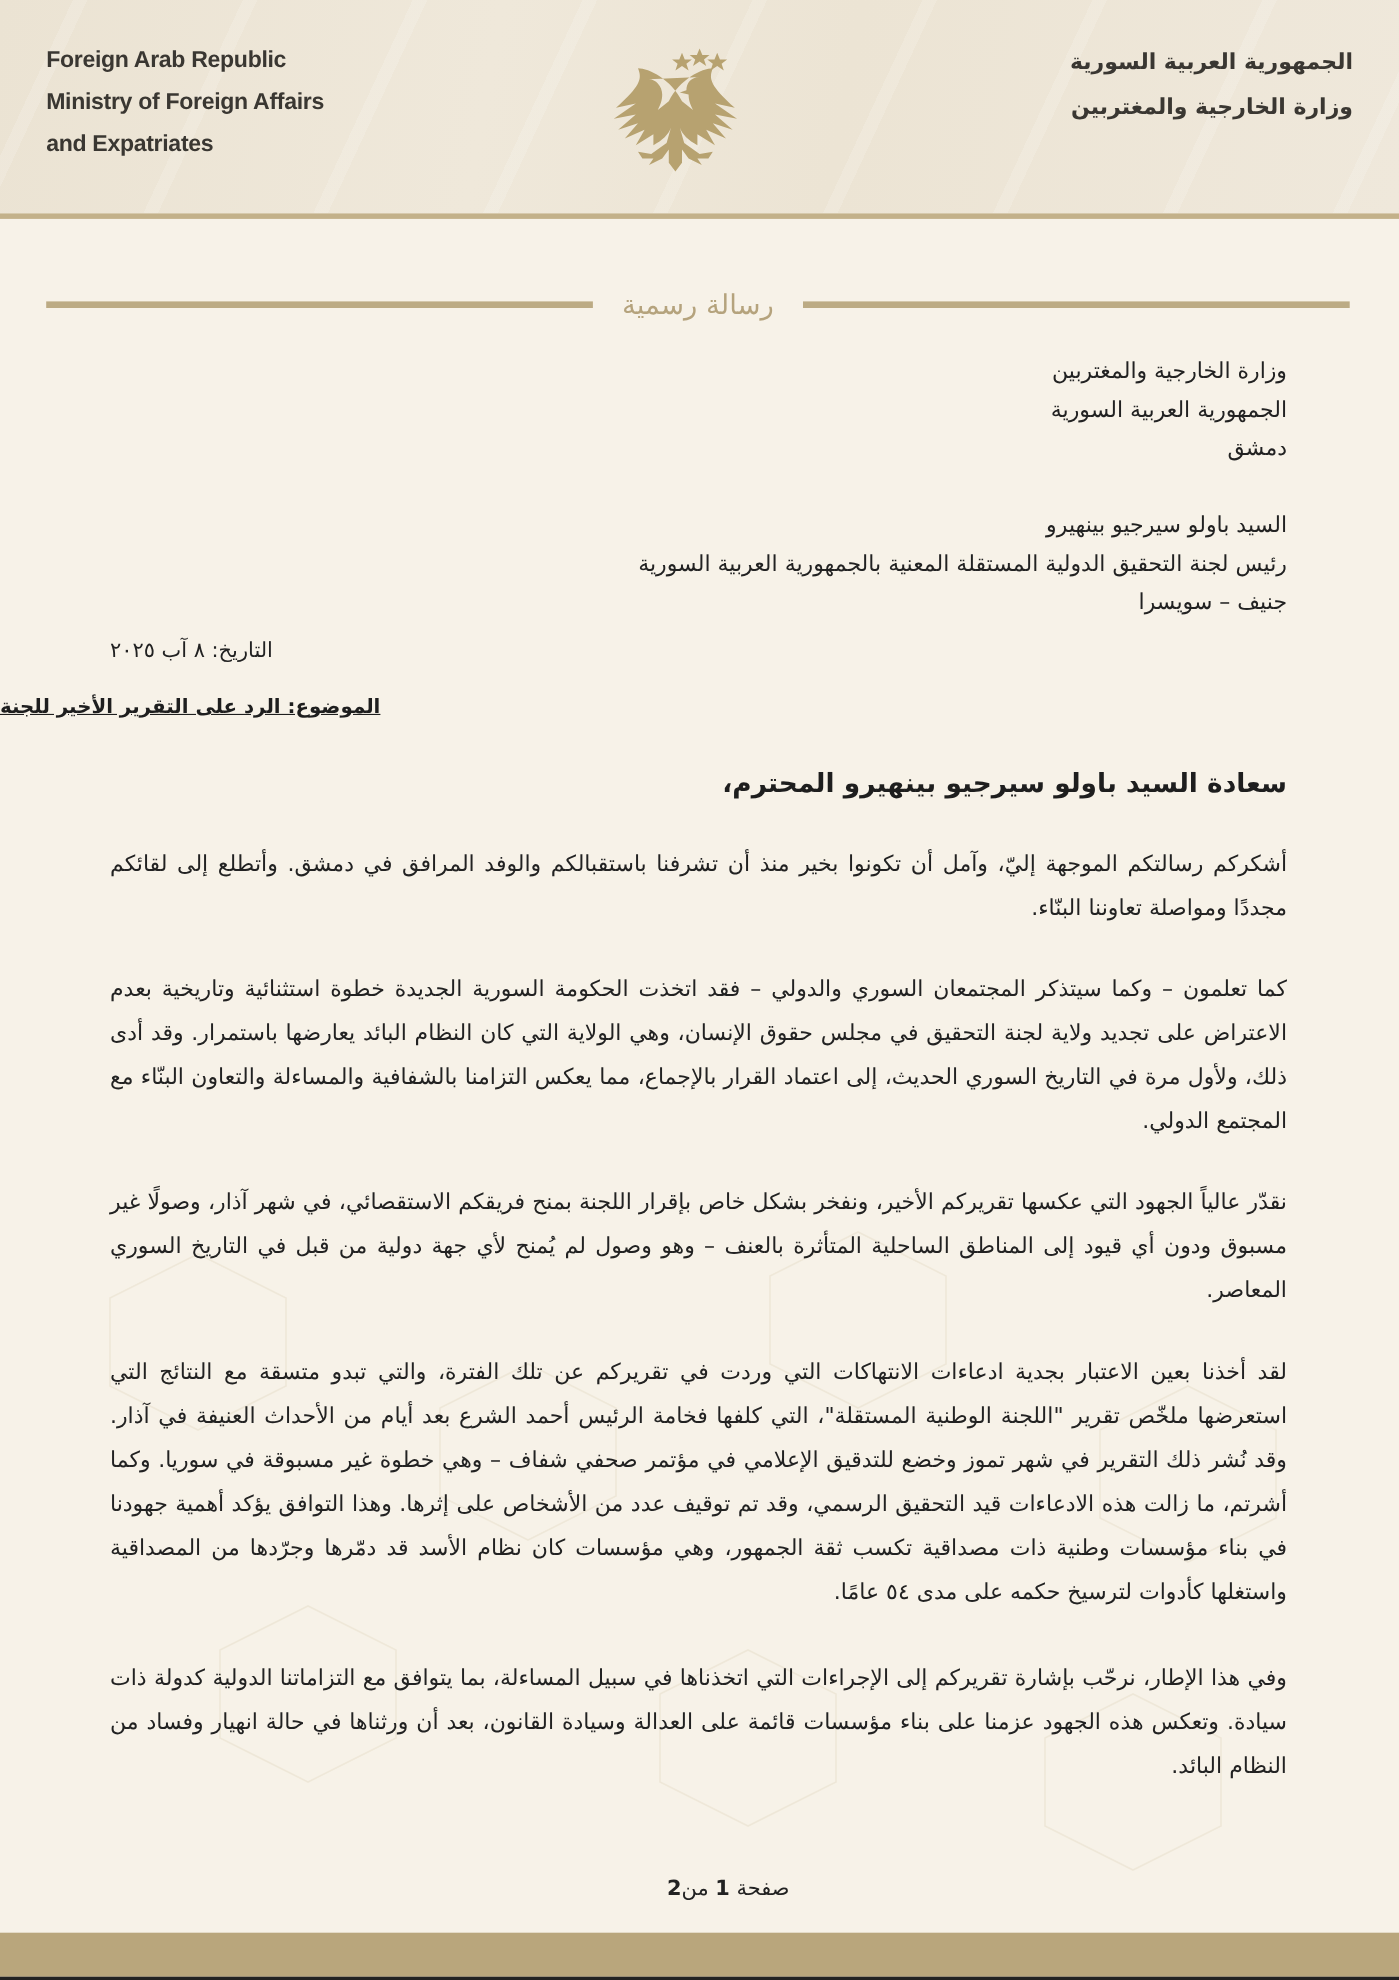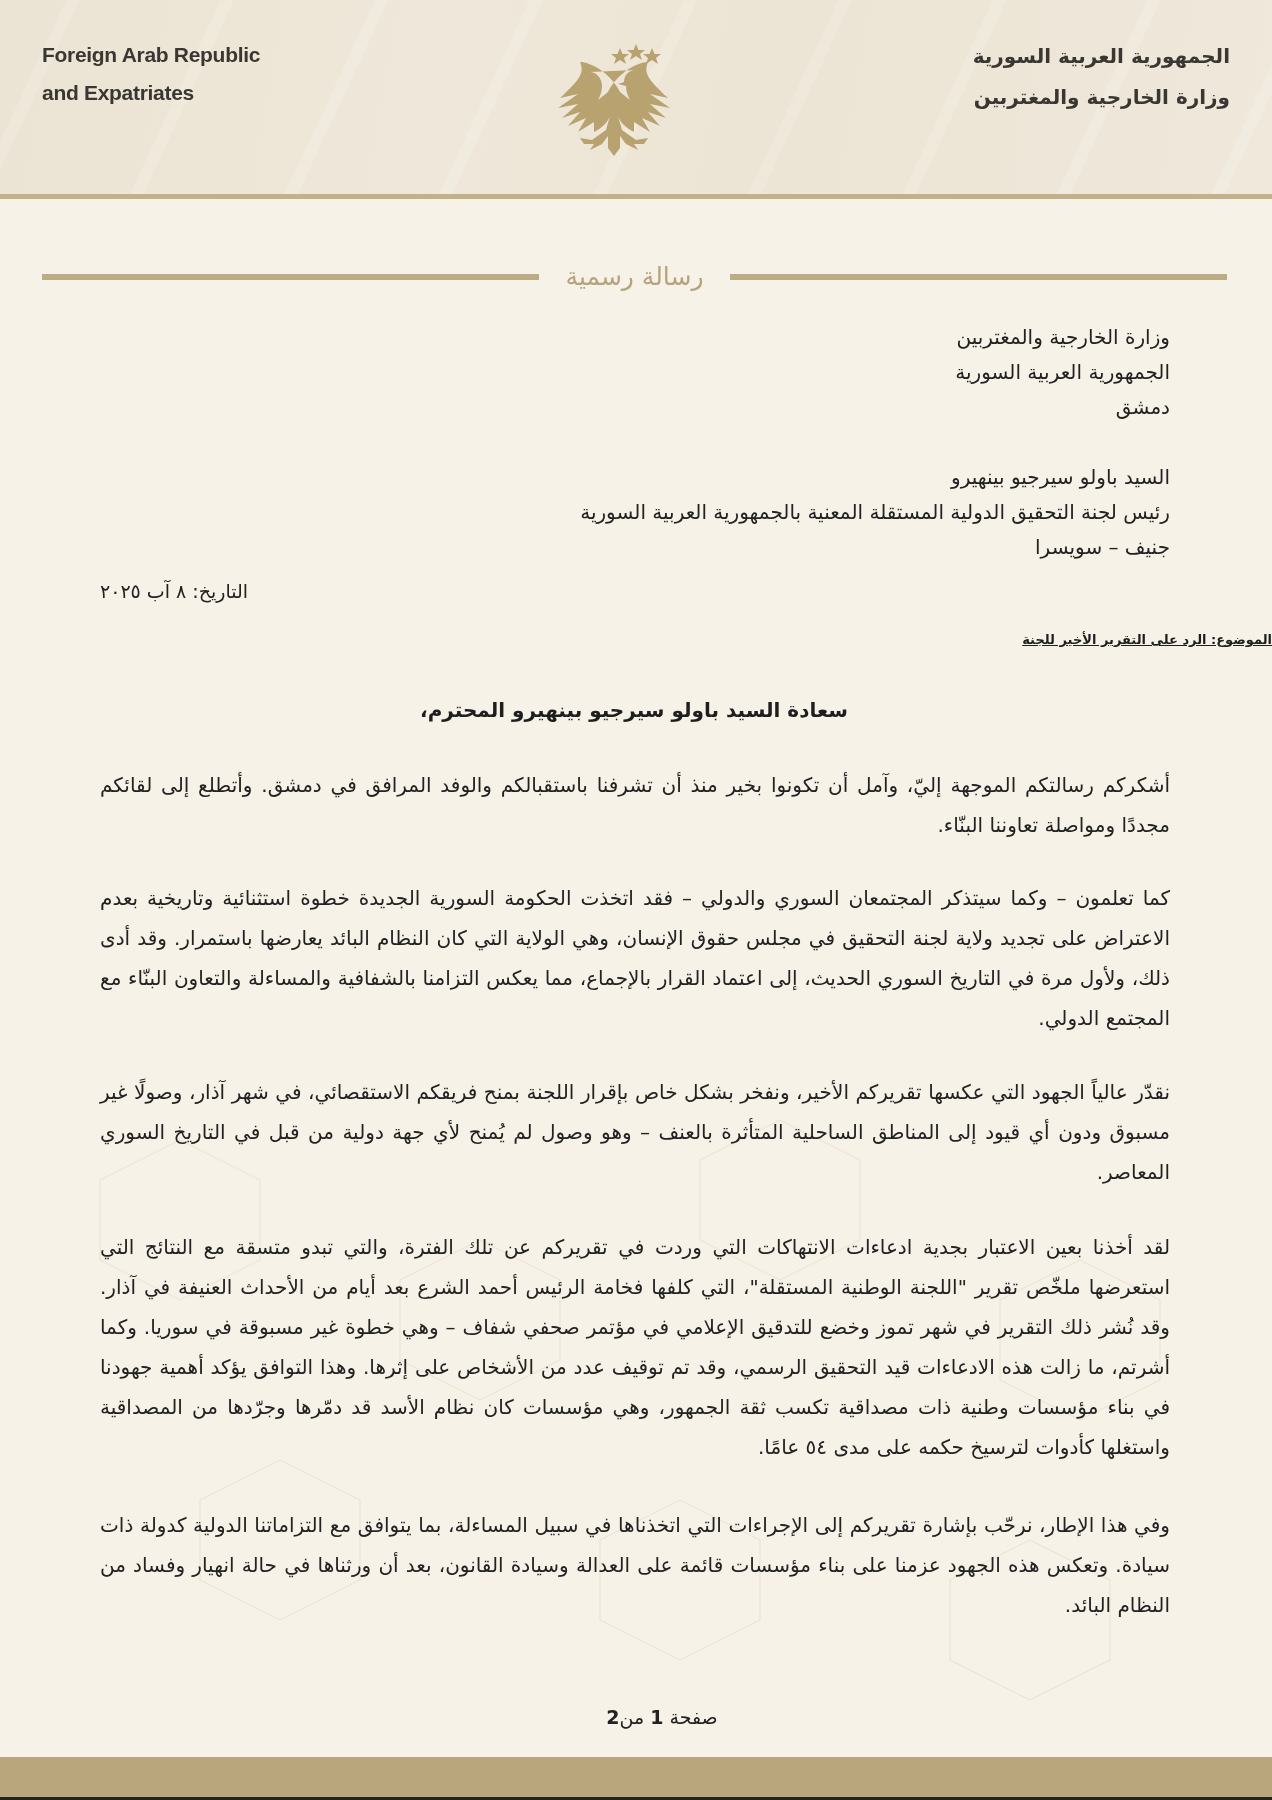--- a/index.html
+++ b/index.html
@@ -41,24 +41,24 @@
   }
   .title-row .line { flex: 1; height: 6px; background: #bcab84; }
   .title-row .title {
     padding: 0 26px; font-size: 25px; color: #b5a37d; direction: rtl;
     font-family: "DejaVu Sans", sans-serif; line-height: 30px;
   }
   .content { position: absolute; right: 100px; width: 1072px; direction: rtl; text-align: right; }
   .addr { font-size: 20px; line-height: 35px; color: #222; }
   .date { position: absolute; left: 100px; top: 568px; font-size: 19px; direction: rtl; color: #222; margin-top: 12px; }
   .subject {
-    position: absolute; left: 0; width: 1272px; top: 632px; text-align: right;
-    font-size: 13px; font-weight: bold; text-decoration: underline; direction: rtl;
+    position: absolute; left: 0; width: 1272px; top: 632px; text-align: left;
+    font-size: 18px; font-weight: bold; text-decoration: underline; direction: rtl;
   }
-  .salutation { font-size: 20px; font-weight: bold; text-align: center; }
+  .salutation { font-size: 24px; font-weight: bold; }
   .para {
     position: absolute; right: 102px; width: 1070px; direction: rtl; text-align: justify;
     text-align-last: right; font-size: 20px; line-height: 40px; color: #222;
   }
   .footer-text {
     position: absolute; left: 0; width: 1272px; top: 1706px; text-align: center;
     direction: rtl; font-size: 19px; color: #222; margin-left: 26px;
   }
   .footer-text b { font-weight: bold; }
   .footer-bar { position: absolute; left: 0; top: 1757px; width: 1272px; height: 40px; background: #b9a67c; }
@@ -66,20 +66,21 @@
   .bg-pattern {
     position: absolute; left: 0; top: 1080px; width: 1272px; height: 670px; opacity: 0.18; pointer-events: none;
   }
 </style>
 </head>
 <body>
 
 <div class="header">
   <div class="en-block">
     <div>Foreign Arab Republic</div>
+    <div>Ministry of Foreign Affairs</div>
     <div>and Expatriates</div>
   </div>
 
   <svg class="emblem" viewBox="0 0 192 150">
     <g fill="#b7a270">
       <polygon points="80,8 82.5,14 89,14 84,18 86,24 80,20 74,24 76,18 71,14 77.5,14"></polygon>
       <polygon points="96,4 98.5,10 105,10 100,14 102,20 96,16 90,20 92,14 87,10 93.5,10"></polygon>
       <polygon points="112,8 114.5,14 121,14 116,18 118,24 112,20 106,24 108,18 103,14 109.5,14"></polygon>
       <path d="M96 30 c-8 0 -12 6 -12 12 l-6 2 l8 2 c0 6 2 10 4 14 l-10 -8 c-10 -20 -30 -30 -40 -30 c4 10 2 16 -20 36 l18 -4 l-20 14 l20 -4 l-16 14 l18 -6 l-12 14 l18 -8 l-8 14 l16 -10 l0 10 c8 -4 14 -10 16 -16 l-4 14 l-14 10 l-12 -2 l4 6 l10 0 l-4 6 l12 -6 l6 -8 l0 12 l6 8 l6 -8 l0 -12 l6 8 l12 6 l-4 -6 l10 0 l4 -6 l-12 2 l-14 -10 l-4 -14 c2 6 8 12 16 16 l0 -10 l16 10 l-8 -14 l18 8 l-12 -14 l18 6 l-16 -14 l20 4 l-20 -14 l18 4 c-22 -20 -24 -26 -20 -36 c-10 0 -30 10 -40 30 l-10 8 c2 -4 4 -8 4 -14 c0 -8 -6 -14 -12 -14 z"></path>
     </g>

